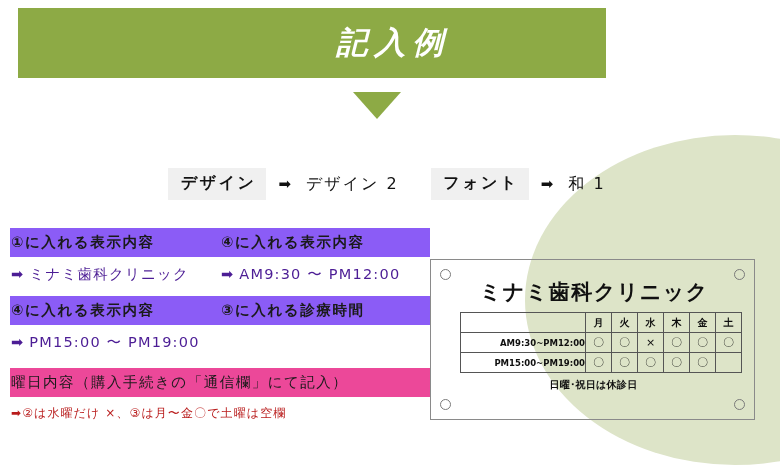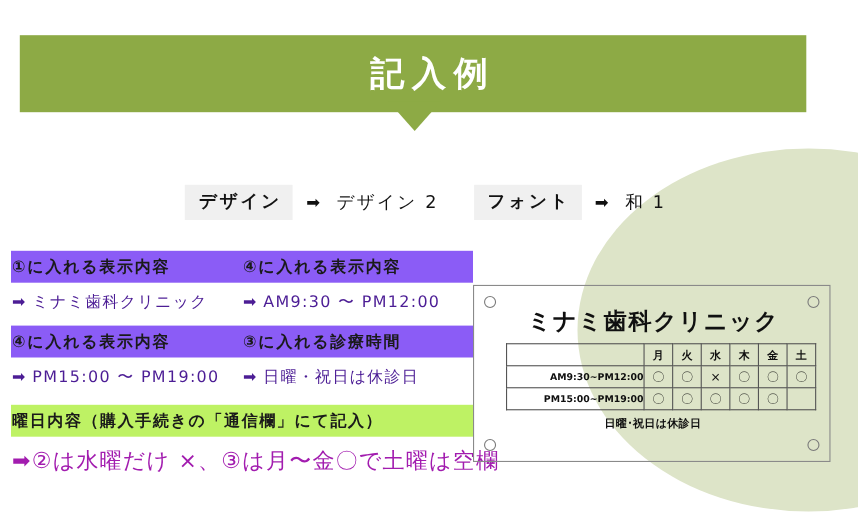--- a/index.html
+++ b/index.html
@@ -30,25 +30,26 @@
     height: 330px;
     border-radius: 50%;
     background: #dde4c8;
     z-index: 0;
   }
 
   
   .banner {
     position: absolute;
     left: 18px;
-    top: 32px;
-    width: 715px;
+    top: 8px;
+    width: 588px;
     height: 70px;
     background: #8daa45;
     z-index: 2;
+    font-style: italic;
   }
   .banner-title {
     position: absolute;
     left: 0;
     top: 0;
     width: 744px;
     height: 70px;
     display: flex;
     align-items: center;
     justify-content: center;
@@ -140,33 +141,33 @@
     letter-spacing: 1.2px;
     padding: 8px 2px 12px 1px;
     white-space: nowrap;
     box-sizing: border-box;
   }
   .info-val .ar,
   .info-head .ar {
     padding-right: 5px;
   }
   .info-wide-head {
-    background: #bef264;
+    background: #ec4899;
     font-size: 14.5px;
-    font-weight: bold;
+    font-weight: normal;
     color: #1a1a1a;
     letter-spacing: 1.5px;
     padding: 5px 2px 5px 1px;
     white-space: nowrap;
     margin-top: 4px;
     box-sizing: border-box;
   }
   .info-wide-val {
-    font-size: 20px;
-    color: #a21caf;
+    font-size: 12px;
+    color: #b91c1c;
     letter-spacing: 1.1px;
     padding: 8px 2px 2px 1px;
     white-space: nowrap;
     box-sizing: border-box;
   }
 
   
   .signboard {
     position: absolute;
     left: 430px;
@@ -283,23 +284,20 @@
       </div>
       <div class="info-val">
         <span class="ar">➡</span><span>AM9:30 〜 PM12:00</span>
       </div>
 
       <div class="info-head">④に入れる表示内容</div>
       <div class="info-head">③に入れる診療時間</div>
 
       <div class="info-val">
         <span class="ar">➡</span><span>PM15:00 〜 PM19:00</span>
-      </div>
-      <div class="info-val">
-        <span class="ar">➡</span><span>日曜・祝日は休診日</span>
       </div>
     </div>
 
     <div class="info-wide-head">曜日内容（購入手続きの「通信欄」にて記入）</div>
     <div class="info-wide-val">
       <span class="ar">➡</span><span>②は水曜だけ ×、③は月〜金〇で土曜は空欄</span>
     </div>
   </div>
 
   <div class="signboard">

